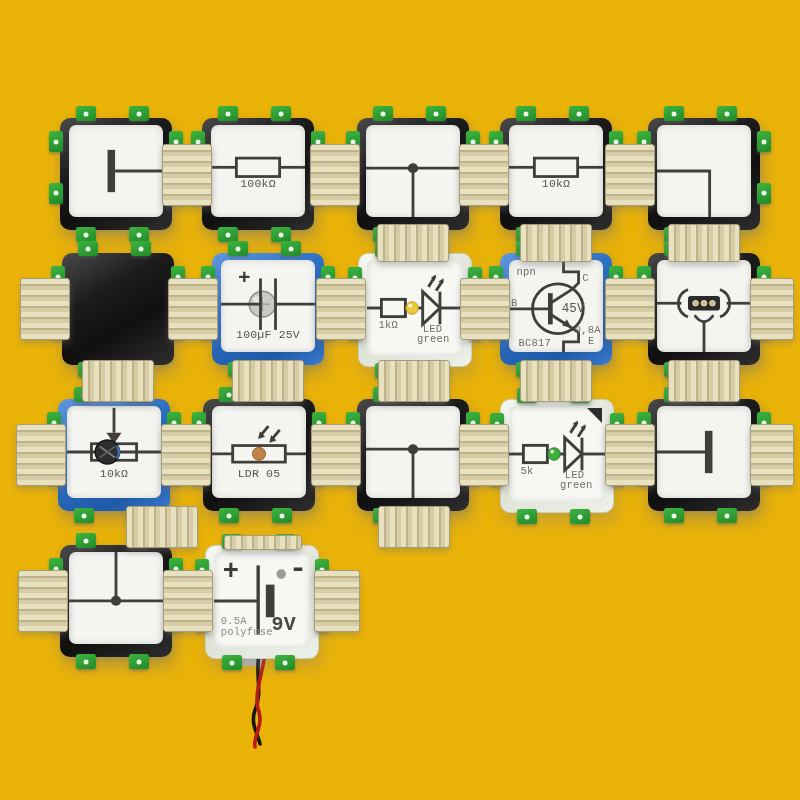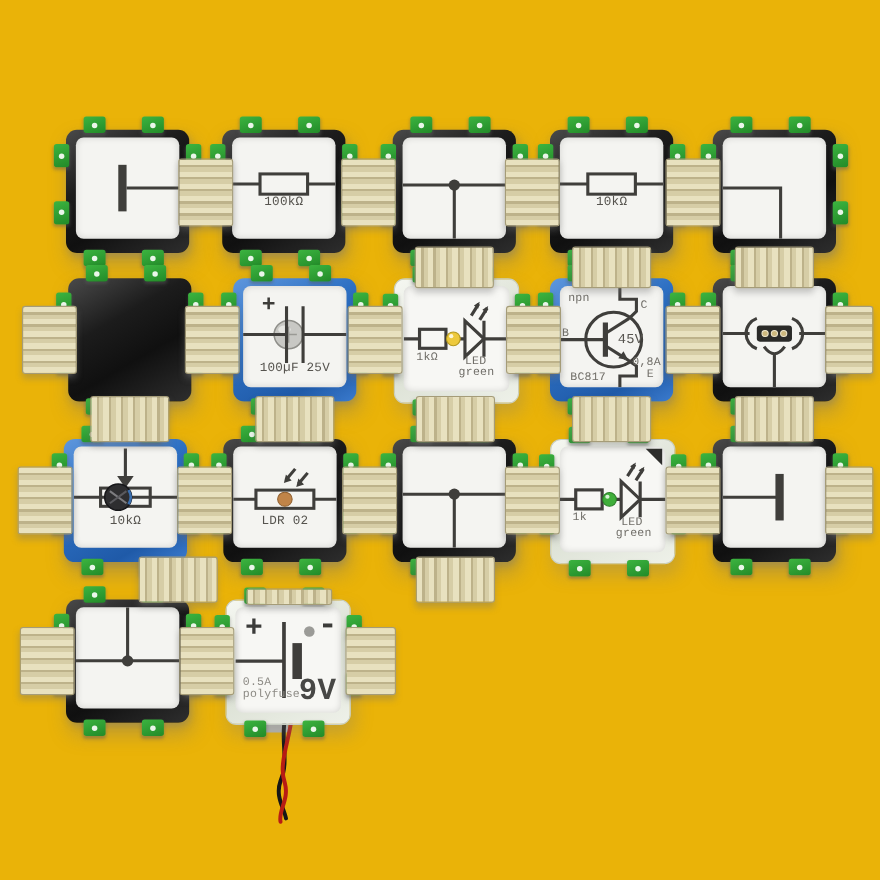--- a/index.html
+++ b/index.html
@@ -281,21 +281,21 @@
       <svg class="sym" viewBox="0 0 100 100" preserveAspectRatio="none">
         <line x1="0" y1="52" x2="22" y2="52"></line>
           <rect x="22" y="43" width="56" height="18"></rect>
           <line x1="78" y1="52" x2="100" y2="52"></line>
         <circle cx="50" cy="52" r="7" style="fill:#c08448;stroke:#8f5f2e;stroke-width:1"></circle>
         <line x1="60" y1="22" x2="51" y2="33"></line>
           <polygon points="49,36 56.5,33.5 51,27.5" class="f"></polygon>
         <line x1="72" y1="26" x2="63" y2="37"></line>
           <polygon points="61,40 68.5,37.5 63,31.5" class="f"></polygon>
       </svg>
-      <div class="lbl" style="left:50%;top:66%;transform:translateX(-50%)">LDR 02</div>
+      <div class="lbl" style="left:50%;top:66%;transform:translateX(-50%)">LDR 05</div>
     </div>
   <div class="tab" style="left: 14%; top: -12px; width: 20px; height: 15px;"></div>
       <div class="tab" style="left: 62%; top: -12px; width: 20px; height: 15px;"></div>
       <div class="tab" style="left: 14%; bottom: -12px; width: 20px; height: 15px;"></div>
       <div class="tab" style="left: 62%; bottom: -12px; width: 20px; height: 15px;"></div>
       <div class="tab" style="top: 12%; left: -11px; width: 14px; height: 21px;"></div>
       <div class="tab" style="top: 58%; left: -11px; width: 14px; height: 21px;"></div>
       <div class="tab" style="top: 12%; right: -11px; width: 14px; height: 21px;"></div>
       <div class="tab" style="top: 58%; right: -11px; width: 14px; height: 21px;"></div>
     </div>
@@ -328,21 +328,21 @@
         <circle cx="47" cy="50" r="6.5" style="fill:#3fae3a;stroke:#2c7f2a;stroke-width:1"></circle>
         <circle cx="45" cy="47.5" r="2" style="fill:#d8f3d4;stroke:none"></circle>
         <polygon points="58,33 58,67 76,50"></polygon>
           <line x1="76" y1="33" x2="76" y2="67"></line>
         <line x1="76" y1="50" x2="100" y2="50"></line>
         <line x1="64" y1="28" x2="71" y2="17"></line>
           <polygon points="72,15 66.5,18.5 70.5,21.5" class="f"></polygon>
         <line x1="72" y1="32" x2="79" y2="21"></line>
           <polygon points="80,19 74.5,22.5 78.5,25.5" class="f"></polygon>
       </svg>
-      <div class="lbl small" style="left:12%;top:61%">1k</div>
+      <div class="lbl small" style="left:12%;top:61%">5k</div>
       <div class="lbl small" style="left:58%;top:66%">LED</div>
       <div class="lbl small" style="left:53%;top:76%">green</div>
     </div>
   <div class="tab" style="left: 14%; top: -12px; width: 20px; height: 15px;"></div>
       <div class="tab" style="left: 62%; top: -12px; width: 20px; height: 15px;"></div>
       <div class="tab" style="left: 14%; bottom: -12px; width: 20px; height: 15px;"></div>
       <div class="tab" style="left: 62%; bottom: -12px; width: 20px; height: 15px;"></div>
       <div class="tab" style="top: 12%; left: -11px; width: 14px; height: 21px;"></div>
       <div class="tab" style="top: 58%; left: -11px; width: 14px; height: 21px;"></div>
       <div class="tab" style="top: 12%; right: -11px; width: 14px; height: 21px;"></div>
@@ -389,21 +389,21 @@
       <svg class="sym" viewBox="0 0 100 100" preserveAspectRatio="none">
         <line x1="0" y1="51" x2="46" y2="51"></line>
         <line x1="46" y1="14" x2="46" y2="86" style="stroke-width:3.5"></line>
         <rect x="54" y="34" width="9" height="34" class="f"></rect>
         <circle cx="70" cy="23" r="5" style="fill:#9b9b97;stroke:none"></circle>
       </svg>
       <div class="lbl" style="left:9%;top:5%;font-size:27px;font-weight:bold;color:#3c3c3a">+</div>
       <div class="lbl" style="left:78%;top:0%;font-size:30px;font-weight:bold;color:#3c3c3a">-</div>
       <div class="lbl small" style="left:7%;top:66%;color:#8d8b85">0.5A</div>
       <div class="lbl small" style="left:7%;top:77%;color:#8d8b85">polyfuse</div>
-      <div class="lbl" style="left:60%;top:64%;font-size:28px;font-weight:600;color:#474745">9V</div>
+      <div class="lbl" style="left:60%;top:64%;font-size:20px;font-weight:600;color:#474745">9V</div>
     </div>
   <div class="tab" style="left: 14%; top: -12px; width: 20px; height: 15px;"></div>
       <div class="tab" style="left: 62%; top: -12px; width: 20px; height: 15px;"></div>
       <div class="tab" style="left: 14%; bottom: -12px; width: 20px; height: 15px;"></div>
       <div class="tab" style="left: 62%; bottom: -12px; width: 20px; height: 15px;"></div>
       <div class="tab" style="top: 12%; left: -11px; width: 14px; height: 21px;"></div>
       <div class="tab" style="top: 58%; left: -11px; width: 14px; height: 21px;"></div>
       <div class="tab" style="top: 12%; right: -11px; width: 14px; height: 21px;"></div>
       <div class="tab" style="top: 58%; right: -11px; width: 14px; height: 21px;"></div>
     </div>

